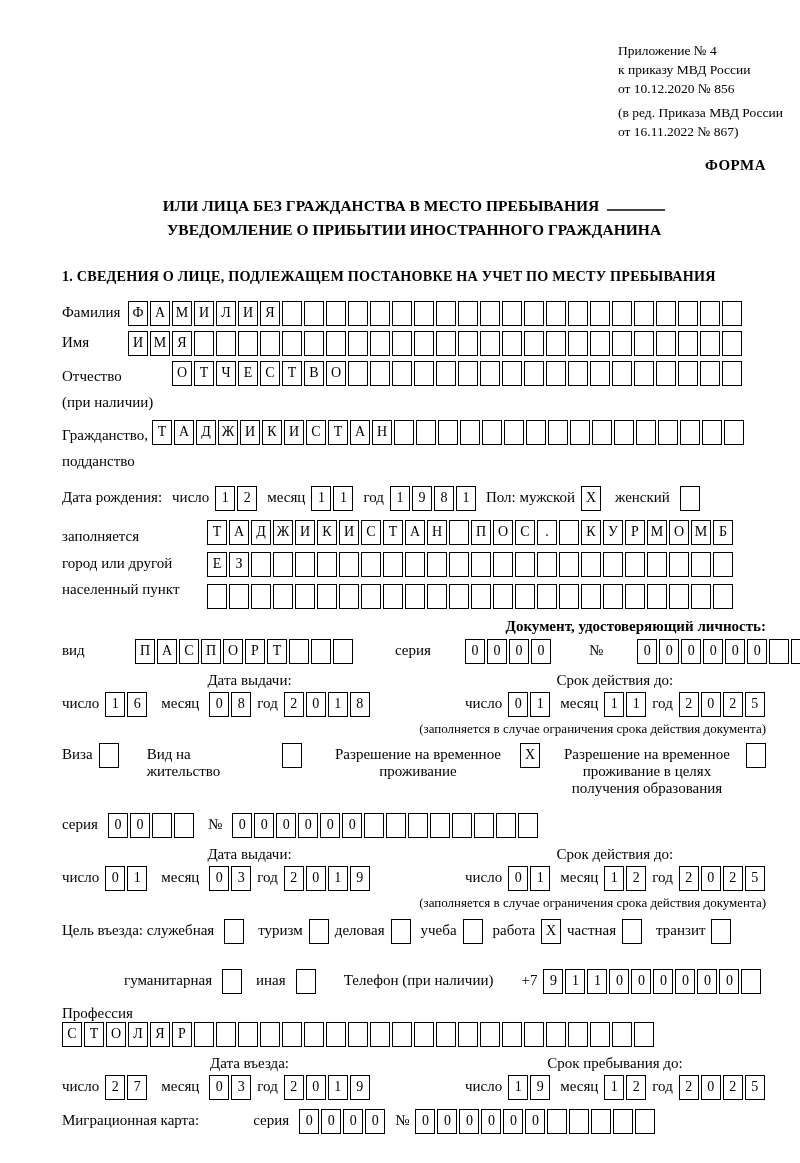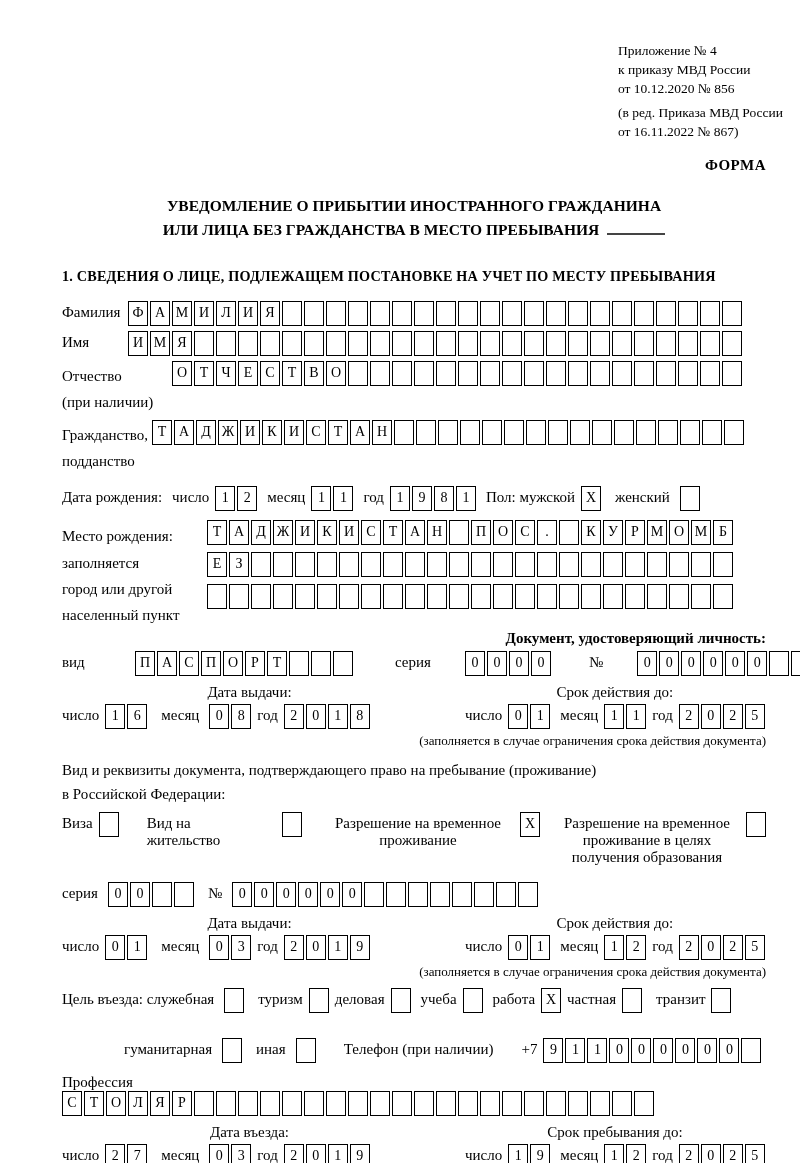--- a/index.html
+++ b/index.html
@@ -70,22 +70,22 @@
   <div class="appendix">
     <div class="line">Приложение № 4</div>
     <div class="line">к приказу МВД России</div>
     <div class="line">от 10.12.2020 № 856</div>
     <div class="line amend">(в ред. Приказа МВД России</div>
     <div class="line">от 16.11.2022 № 867)</div>
   </div>
   <div class="forma">ФОРМА</div>
 
   <div class="title">
+    <div><span>ИЛИ ЛИЦА БЕЗ ГРАЖДАНСТВА В МЕСТО ПРЕБЫВАНИЯ</span><span class="blank-line"></span></div>
     <div>УВЕДОМЛЕНИЕ О ПРИБЫТИИ ИНОСТРАННОГО ГРАЖДАНИНА</div>
-    <div><span>ИЛИ ЛИЦА БЕЗ ГРАЖДАНСТВА В МЕСТО ПРЕБЫВАНИЯ</span><span class="blank-line"></span></div>
   </div>
 
   <div class="section">1. СВЕДЕНИЯ О ЛИЦЕ, ПОДЛЕЖАЩЕМ ПОСТАНОВКЕ НА УЧЕТ ПО МЕСТУ ПРЕБЫВАНИЯ</div>
 
   <div class="frow" style="margin-top:16px;">
     <div class="lbl lbl-surname">Фамилия</div>
     <div class="cells">
         <span class="cell">Ф</span>
         <span class="cell">А</span>
         <span class="cell">М</span>
@@ -246,21 +246,20 @@
         <span class="cell">X</span>
       </span>
     <span class="inlbl gap14">женский</span>
     <span class="cells gap10">
         <span class="cell"></span>
       </span>
   </div>
 
   <div class="frow" style="margin-top:9px;">
     <div class="lbl lbl-birthplace">
-      <div>Место рождения:</div>
       <div>заполняется</div>
       <div>город или другой</div>
       <div>населенный пункт</div>
     </div>
     <div class="stack">
       <div class="cells">
           <span class="cell">Т</span>
           <span class="cell">А</span>
           <span class="cell">Д</span>
           <span class="cell">Ж</span>
@@ -420,24 +419,20 @@
             <span class="cell">2</span>
             <span class="cell">0</span>
             <span class="cell">2</span>
             <span class="cell">5</span>
           </span>
       </div>
     </div>
   </div>
   <div class="note-right">(заполняется в случае ограничения срока действия документа)</div>
 
-  <div class="plain">
-    <div>Вид и реквизиты документа, подтверждающего право на пребывание (проживание)</div>
-    <div>в Российской Федерации:</div>
-  </div>
 
   <div class="opts">
     <div class="opt">
       <span class="olbl">Виза</span>
       <span class="cells gap6">
           <span class="cell"></span>
         </span>
     </div>
     <div class="opt gap28">
       <span class="olbl">Вид на жительство</span>

